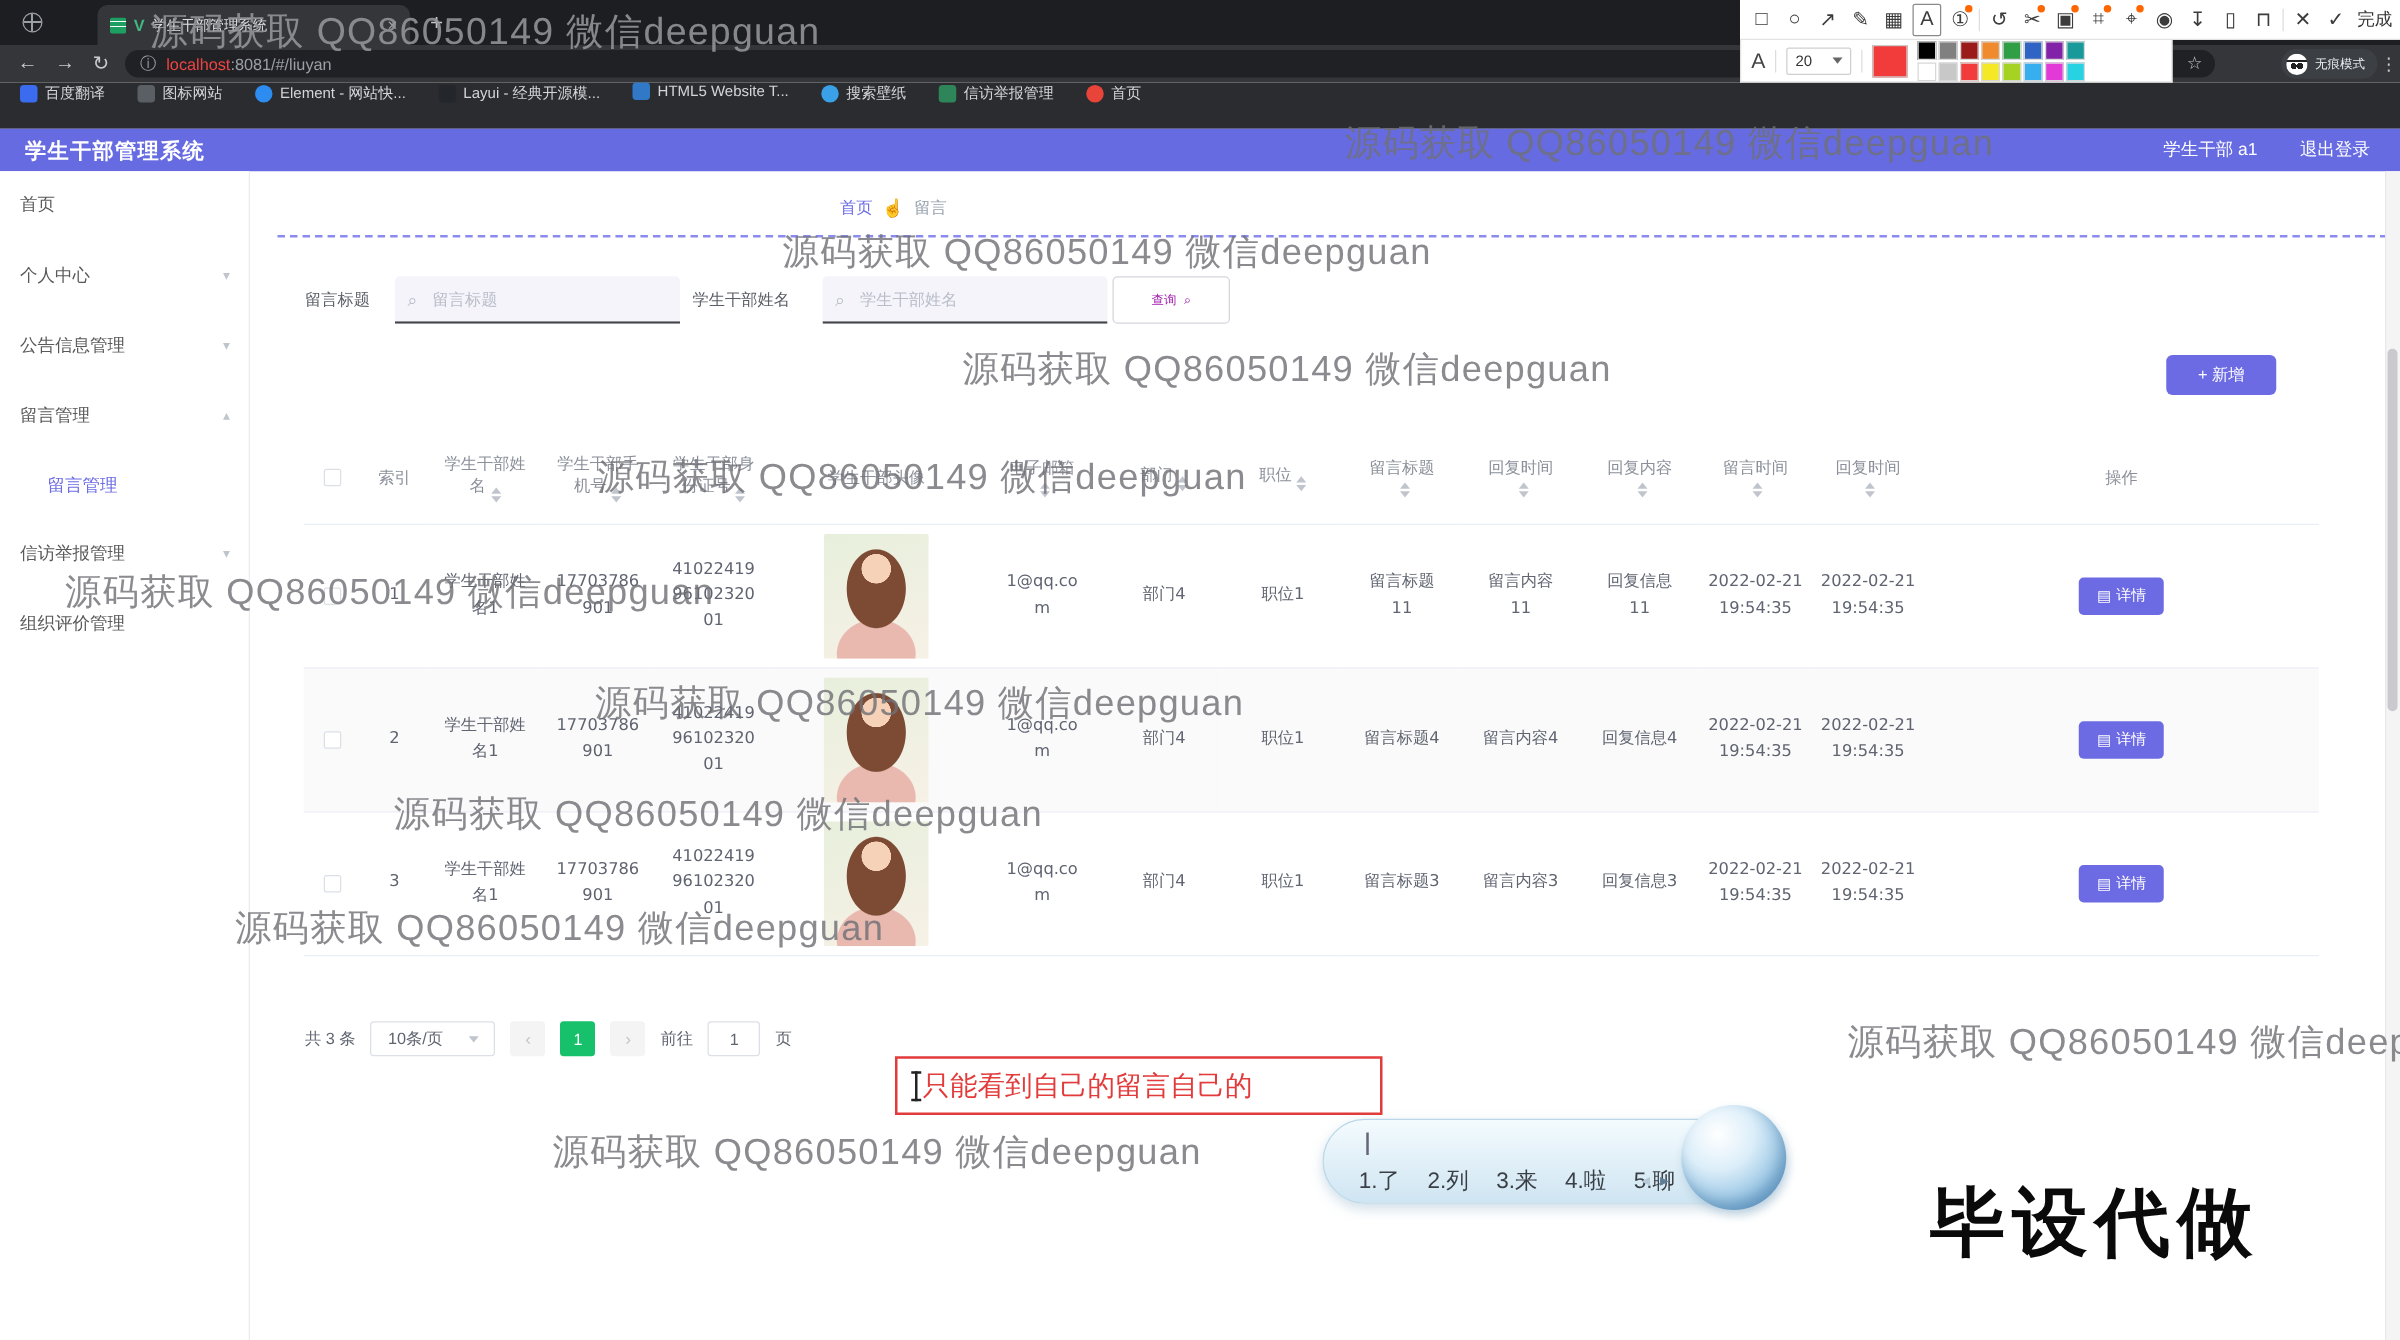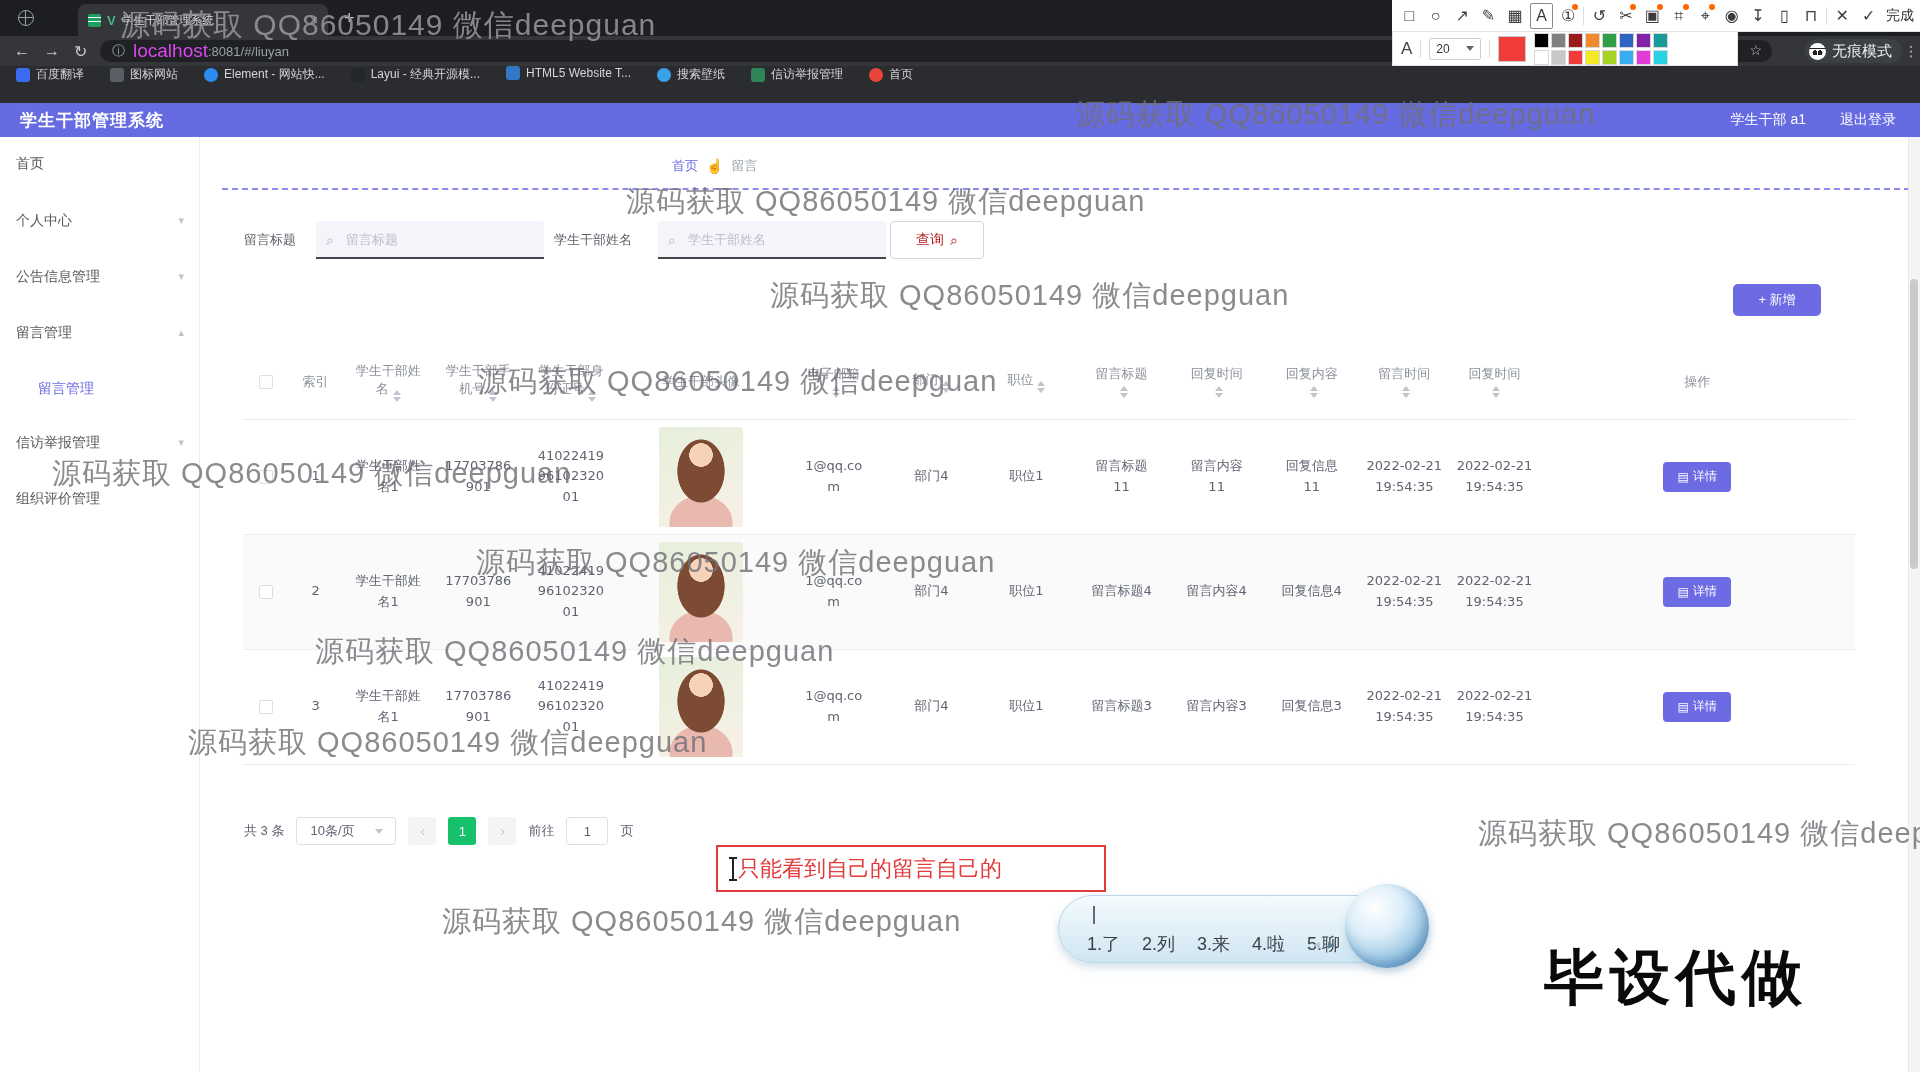--- a/index.html
+++ b/index.html
@@ -20,30 +20,30 @@
   .tab-title { color:#dfe1e5; font-size:11.5px; white-space:nowrap; overflow:hidden; flex:1; }
   .tab-close { color:#9aa0a6; font-size:14px; }
   .new-tab { position:absolute; left:344px; top:8px; color:#c3c6ca; font-size:18px; }
 
   .addrbar { position:absolute; left:0; top:36px; width:1920px; height:30px; background:#35363a;
              display:flex; align-items:center; }
   .navic { color:#c8cacd; font-size:16px; margin-left:14px; }
   .url-pill { position:absolute; left:100px; top:4px; width:1672px; height:22px; border-radius:11px;
               background:#202124; display:flex; align-items:center; padding:0 12px; }
   .info-ic { color:#9aa0a6; font-size:13px; margin-right:8px; }
-  .url-host { color:#d946ef; font-size:19px; }
+  .url-host { color:#ef4444; font-size:13px; }
   .url-rest { color:#9aa0a6; font-size:13px; }
   .star-ic { position:absolute; right:10px; top:2px; color:#c8cacd; font-size:14px; }
   .incog { position:absolute; right:18px; top:3px; height:24px; background:#3c3f43; border-radius:12px;
            display:flex; align-items:center; padding:0 10px 0 4px; gap:6px; }
   .incog-ic { width:17px; height:17px; border-radius:50%;
               background: radial-gradient(circle 2.5px at 35% 58%, #222 98%, transparent),
                           radial-gradient(circle 2.5px at 65% 58%, #222 98%, transparent),
                           linear-gradient(transparent 5px,#222 5px 6.5px,transparent 6.5px), #fff; }
-  .incog-label { color:#eceff1; font-size:15px;text-align:right; }
+  .incog-label { color:#eceff1; font-size:10px;text-align:right; }
   .dots-ic { position:absolute; right:2px; top:7px; color:#c8cacd; font-size:14px; }
 
   .bookmarksbar { position:absolute; left:0; top:66px; width:1920px; height:37px; background:#2b2c2f;
                   display:flex; align-items:flex-start; gap:26px; padding-left:16px; }
   .bm { display:flex; align-items:center; gap:6px; }
   .bm .fav { width:14px; height:14px; border-radius:3px; }
   .bm .lbl { color:#d3d5d8; font-size:12px; white-space:nowrap; }
   .bm:nth-child(1) .fav{background:#3b6cf0;} .bm:nth-child(2) .fav{background:#5a5f66;}
   .bm:nth-child(3) .fav{background:#2d8cf0;border-radius:50%;} .bm:nth-child(4) .fav{background:#23262b;}
   .bm:nth-child(5) .fav{background:#3178c6;} .bm:nth-child(6) .fav{background:#3aa0e8;border-radius:50%;}
@@ -89,21 +89,21 @@
   .dash-divider { position:absolute; left:222px; top:188px; width:1688px; border-top:2px dashed #8b8bef; }
 
   .form-label { position:absolute; top:231px; font-size:13px; color:#5a5e66; }
   .s-input { position:absolute; top:221px; width:228px; height:38px; background:#f4f4fa;
              border:none; border-bottom:2px solid #44454a; border-radius:4px 4px 0 0;
              font-size:13px; color:#333; padding:0 10px 0 30px; outline:none; }
   .s-input::placeholder { color:#b9bdc9; }
   .in-search-ic { position:absolute; top:232px; color:#b9bdc9; font-size:14px; }
   .query-btn { position:absolute; left:890px; top:221px; width:94px; height:38px; background:#fff;
                border:1px solid #d5d5dd; border-radius:4px; display:flex; align-items:center;
-               justify-content:center; gap:6px; font-size:14px; color:#b91c1c; }
+               justify-content:center; gap:6px; font-size:10px; color:#a21caf; }
   .add-btn { position:absolute; left:1733px; top:284px; width:88px; height:32px; background:#6d6be4;
              border:none; border-radius:5px; color:#fff; font-size:13px; }
 
   
   table.grid { position:absolute; left:243px; top:345px; width:1612px; border-collapse:collapse;
                table-layout:fixed; font-family:"DejaVu Sans", sans-serif; }
   .grid th { height:74px; font-size:13px; color:#8a8f99; font-weight:normal; border-bottom:1px solid #ebeef5;
              text-align:center; vertical-align:middle; }
   .grid td { height:115px; font-size:13px; color:#5f6470; border-bottom:1px solid #ebeef5;
              text-align:center; vertical-align:middle; line-height:1.55; }

